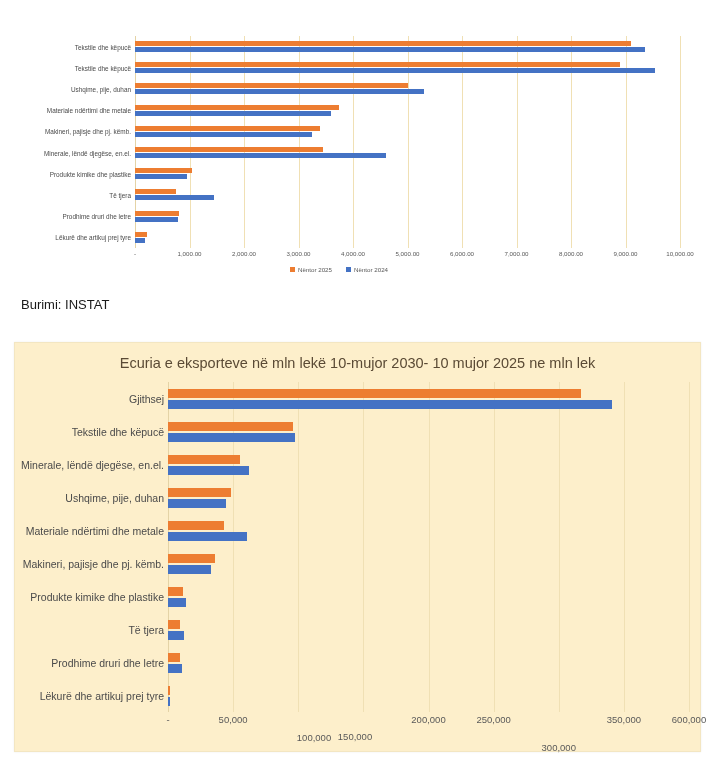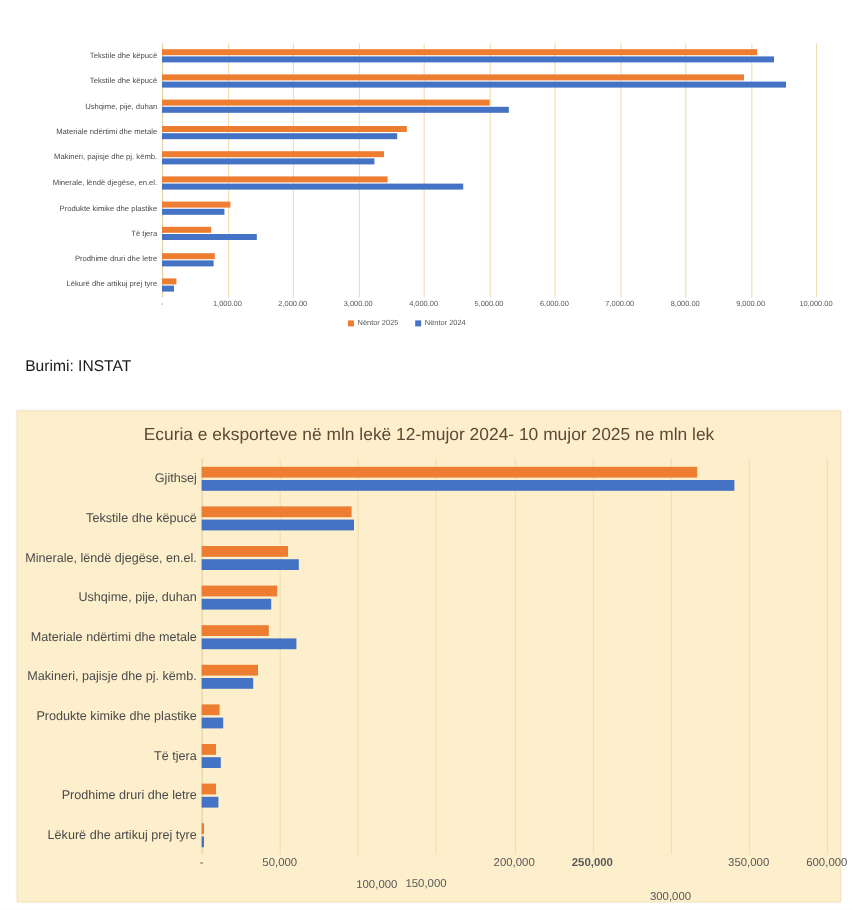--- a/index.html
+++ b/index.html
@@ -253,21 +253,21 @@
       </div>
       <div class="legend-item">
         <span class="legend-swatch s2024" style="background: rgb(68, 114, 196);"></span>
         <span>Nëntor 2024</span>
       </div>
     </div>
 
   <div id="source-caption">Burimi: INSTAT</div>
 
   <div class="chart-panel" id="chart2-panel">
-    <div class="chart-title" id="chart2-title">Ecuria e eksporteve në mln lekë 12-mujor 2024- 10  mujor 2025 ne mln lek</div>
+    <div class="chart-title" id="chart2-title">Ecuria e eksporteve në mln lekë 10-mujor 2030- 10  mujor 2025 ne mln lek</div>
   </div>
 
   <div class="cat-labels" id="chart2-labels">
       <div class="cat-label" style="top: 16.5px;">Gjithsej</div>
       <div class="cat-label" style="top: 49.5px;">Tekstile dhe këpucë</div>
       <div class="cat-label" style="top: 82.5px;">Minerale, lëndë djegëse, en.el.</div>
       <div class="cat-label" style="top: 115.5px;">Ushqime, pije, duhan</div>
       <div class="cat-label" style="top: 148.5px;">Materiale ndërtimi dhe metale</div>
       <div class="cat-label" style="top: 181.5px;">Makineri, pajisje dhe pj. këmb.</div>
       <div class="cat-label" style="top: 214.5px;">Produkte kimike dhe plastike</div>
@@ -331,20 +331,20 @@
         </div>
       </div>
   </div>
 
   <div class="xticks" id="chart2-ticks">
       <div class="xtick" style="left: 0px;">-</div>
       <div class="xtick" style="left: 65.125px;">50,000</div>
       <div class="xtick" style="left: 146px; margin-top: 18px;">100,000</div>
       <div class="xtick" style="left: 187px; margin-top: 17px;">150,000</div>
       <div class="xtick" style="left: 260.5px;">200,000</div>
-      <div class="xtick" style="left: 325.625px; font-weight: bold;">250,000</div>
+      <div class="xtick" style="left: 325.625px;">250,000</div>
       <div class="xtick" style="left: 390.75px; margin-top: 28px;">300,000</div>
       <div class="xtick" style="left: 455.875px;">350,000</div>
       <div class="xtick" style="left: 521px;">600,000</div>
     </div>
 
 
 </div>
 
 </body></html>

